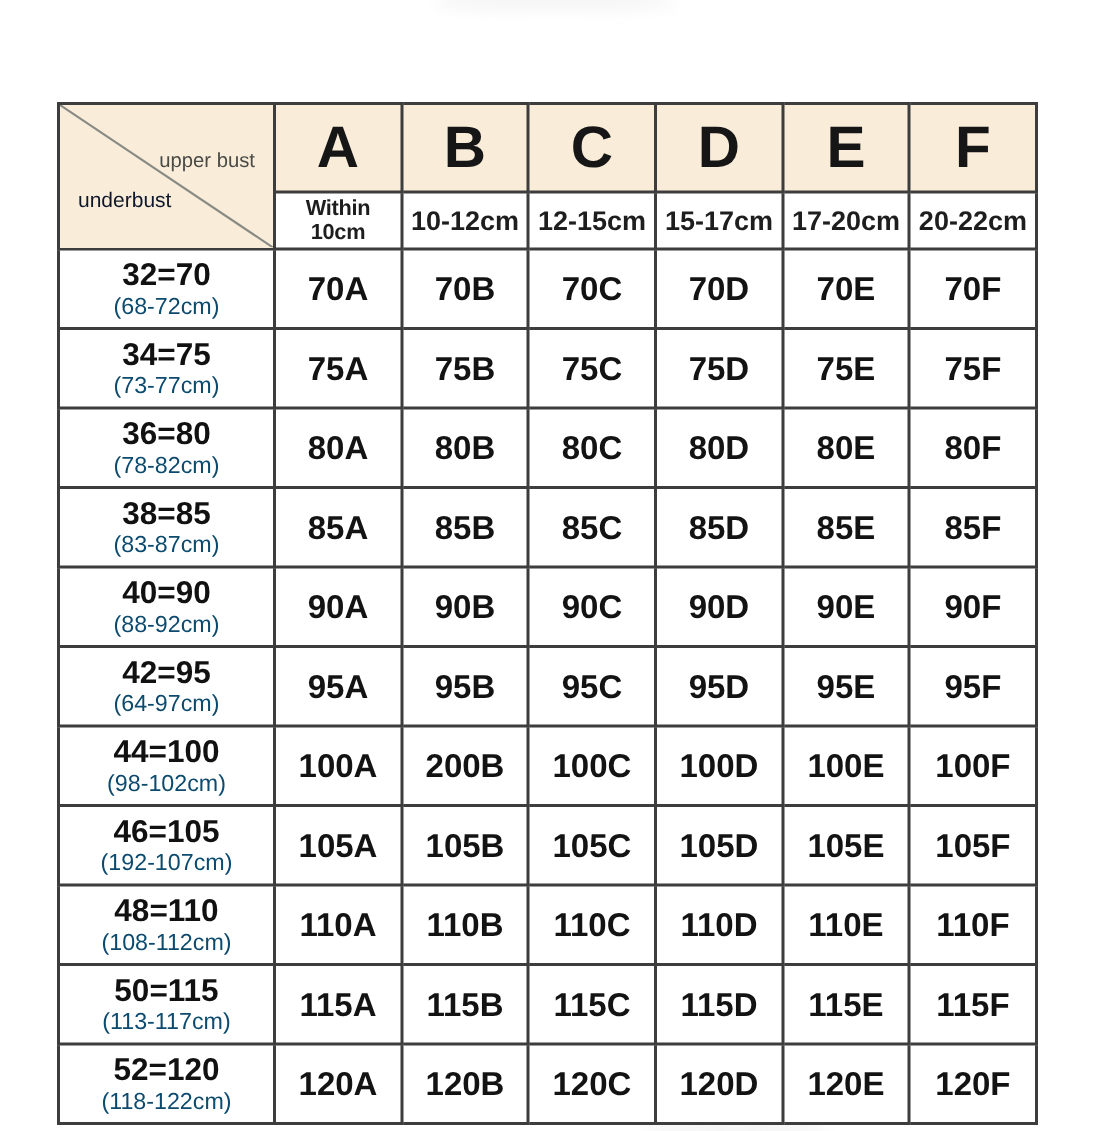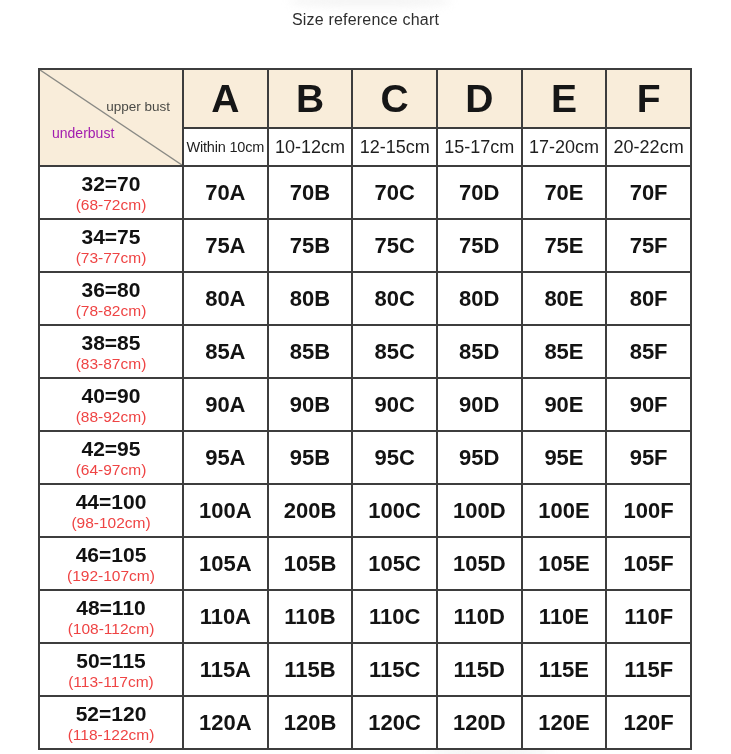--- a/index.html
+++ b/index.html
@@ -81,65 +81,64 @@
   .corner-top {
     position: absolute;
     top: 29px; right: 12px;
     font-size: 13.5px;
     color: #4a4a46;
   }
   .corner-bottom {
     position: absolute;
     bottom: 24px; left: 12px;
     font-size: 14px;
-    color: #a21caf;
+    color: #0f172a;
   }
 
   
   tr.range-row { height: 38px; }
   th.range-cell {
     font-size: 18px;
-    font-weight: 400;
+    font-weight: 700;
     color: #1e1e1e;
     background: #ffffff;
   }
   tr.range-row th:first-child {
     font-size: 14.5px;
     letter-spacing: -0.2px;
   }
 
   
   tr.data-row { height: 53px; }
   th.row-label { background: #ffffff; line-height: 1.1; }
   .size-eq {
     font-size: 21px;
     font-weight: 700;
     color: #111111;
   }
   .size-range {
     font-size: 15.5px;
     font-weight: 400;
-    color: #ef4444;
+    color: #0c4a6e;
     margin-top: 1px;
   }
   td.val {
     font-size: 22px;
     font-weight: 700;
     color: #131313;
   }
 </style>
 </head>
 <body>
 
 <div class="page">
 
   <div class="watermark-smudge smudge-top"></div>
   <div class="watermark-smudge smudge-bottom"></div>
 
-  <h1 class="title">Size reference chart</h1>
 
   <table class="size-table">
     <colgroup>
       <col class="col-label">
       <col class="col-size">
         <col class="col-size">
         <col class="col-size">
       <col class="col-size">
         <col class="col-size">
         <col class="col-size">

